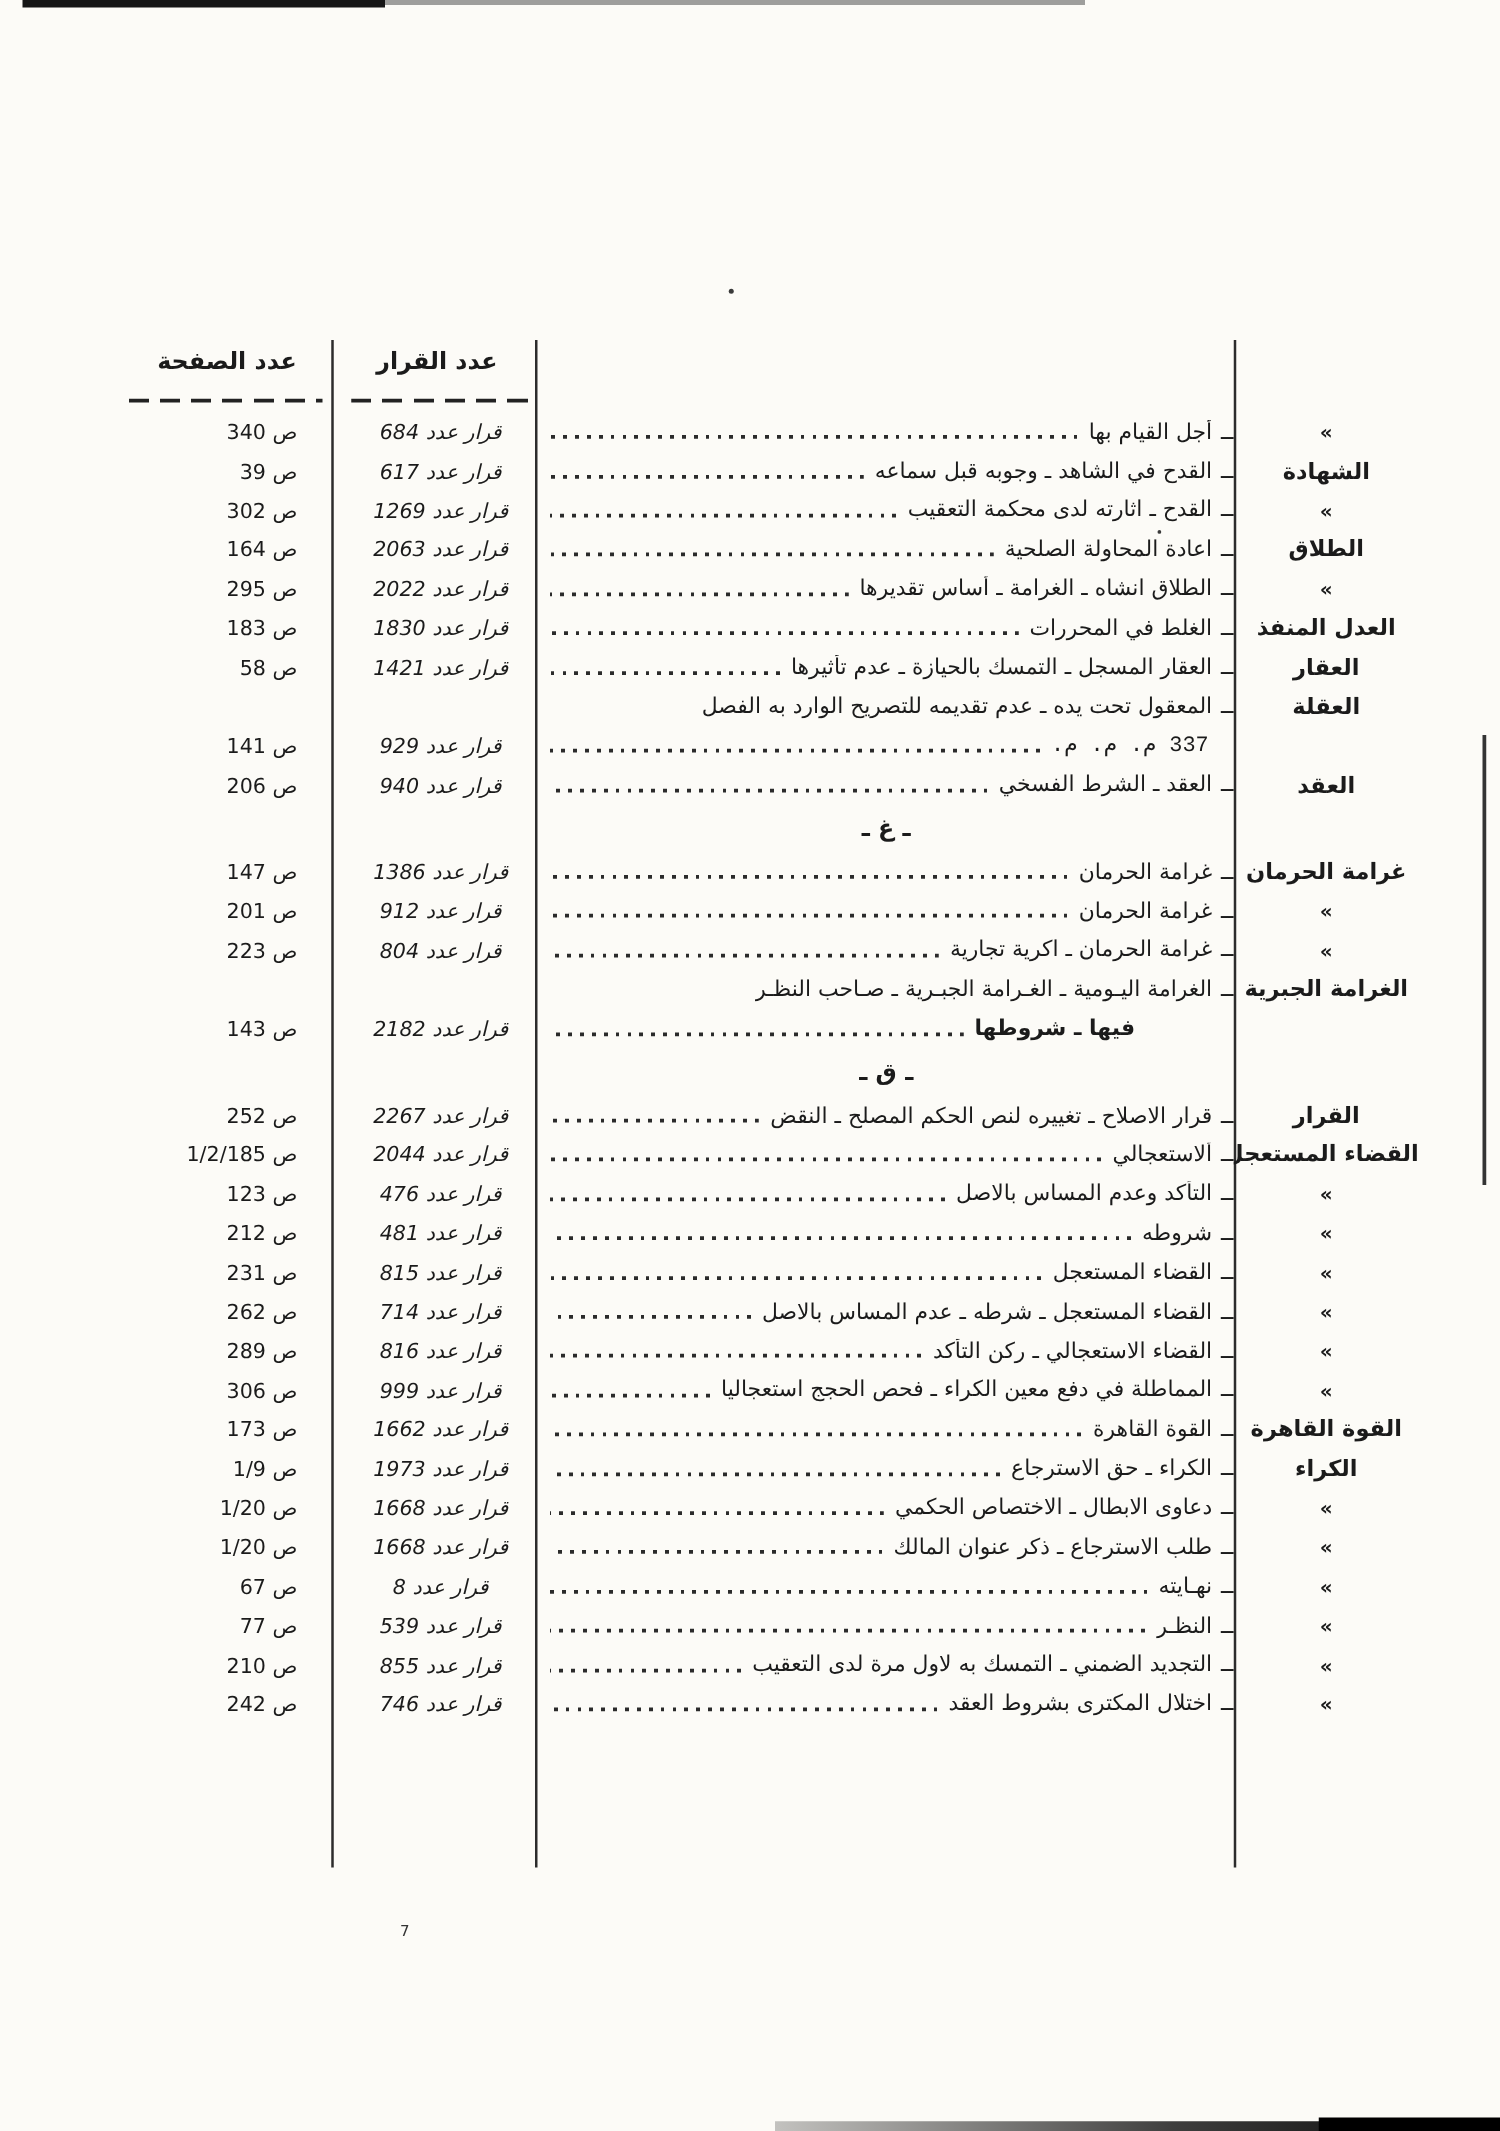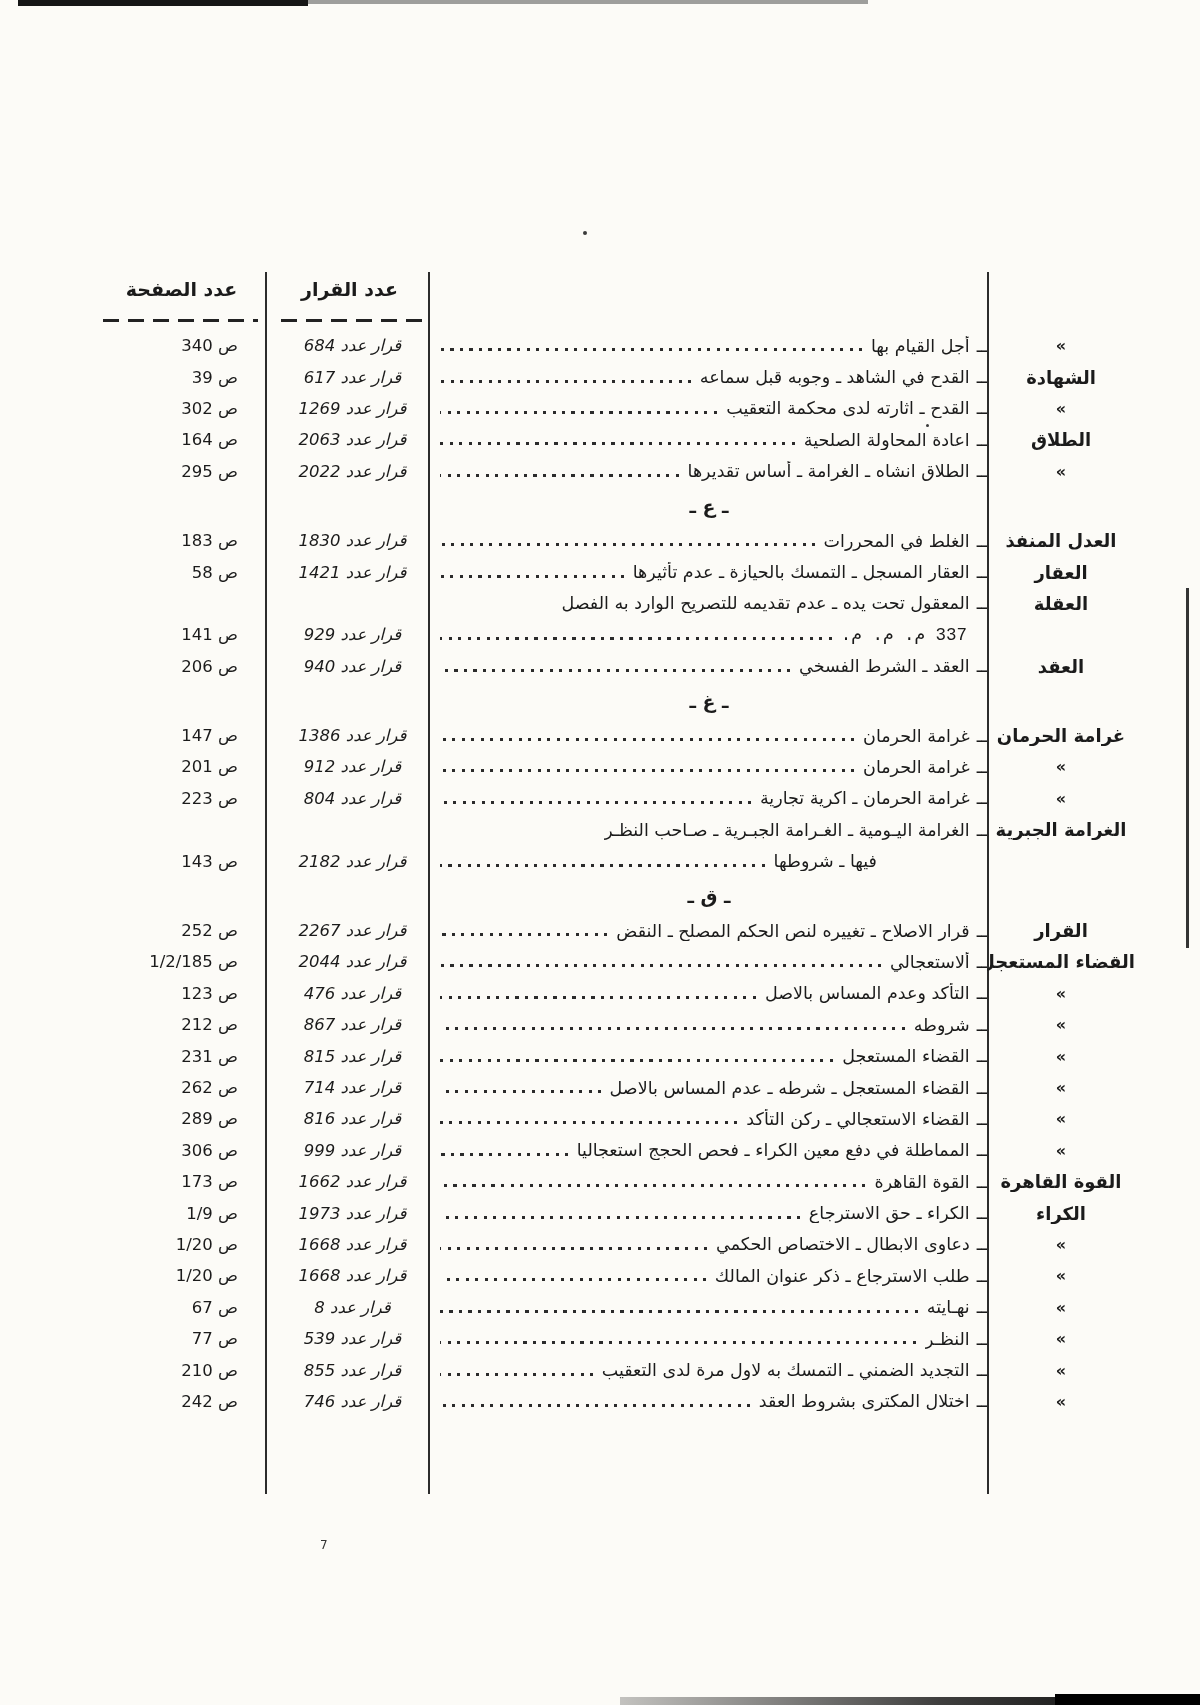--- a/index.html
+++ b/index.html
@@ -134,23 +134,20 @@
       <div class="row">
         <div class="cat ditto">»</div>
         <div class="subj">
           <span class="dash">ــ</span>
           <span class="txt">الطلاق انشاه ـ الغرامة ـ أساس تقديرها</span>
           <span class="leader"></span>
         </div>
         <div class="dec">قرار عدد 2022</div>
         <div class="pg">ص 295</div>
       </div>
-      <div class="section-row">
-        <div class="section-label">ـ ع ـ</div>
-      </div>
       <div class="row">
         <div class="cat">العدل المنفذ</div>
         <div class="subj">
           <span class="dash">ــ</span>
           <span class="txt">الغلط في المحررات</span>
           <span class="leader"></span>
         </div>
         <div class="dec">قرار عدد 1830</div>
         <div class="pg">ص 183</div>
       </div>
@@ -229,21 +226,21 @@
         <div class="cat">الغرامة الجبرية</div>
         <div class="subj">
           <span class="dash">ــ</span>
           <span class="txt">الغرامة اليـومية ـ الغـرامة الجبـرية ـ صـاحب النظـر</span>
         </div>
         <div class="dec"></div>
         <div class="pg"></div>
       </div>
       <div class="row">
         <div class="cat"></div>
-        <div class="subj" style="padding-right: 110px;">
+        <div class="subj" style="padding-right: 79px; font-weight: bold;">
           <span class="txt">فيها ـ شروطها</span>
           <span class="leader"></span>
         </div>
         <div class="dec">قرار عدد 2182</div>
         <div class="pg">ص 143</div>
       </div>
       <div class="section-row">
         <div class="section-label">ـ ق ـ</div>
       </div>
       <div class="row">
@@ -276,21 +273,21 @@
         <div class="dec">قرار عدد 476</div>
         <div class="pg">ص 123</div>
       </div>
       <div class="row">
         <div class="cat ditto">»</div>
         <div class="subj">
           <span class="dash">ــ</span>
           <span class="txt">شروطه</span>
           <span class="leader"></span>
         </div>
-        <div class="dec">قرار عدد 867</div>
+        <div class="dec">قرار عدد 481</div>
         <div class="pg">ص 212</div>
       </div>
       <div class="row">
         <div class="cat ditto">»</div>
         <div class="subj">
           <span class="dash">ــ</span>
           <span class="txt">القضاء المستعجل</span>
           <span class="leader"></span>
         </div>
         <div class="dec">قرار عدد 815</div>

